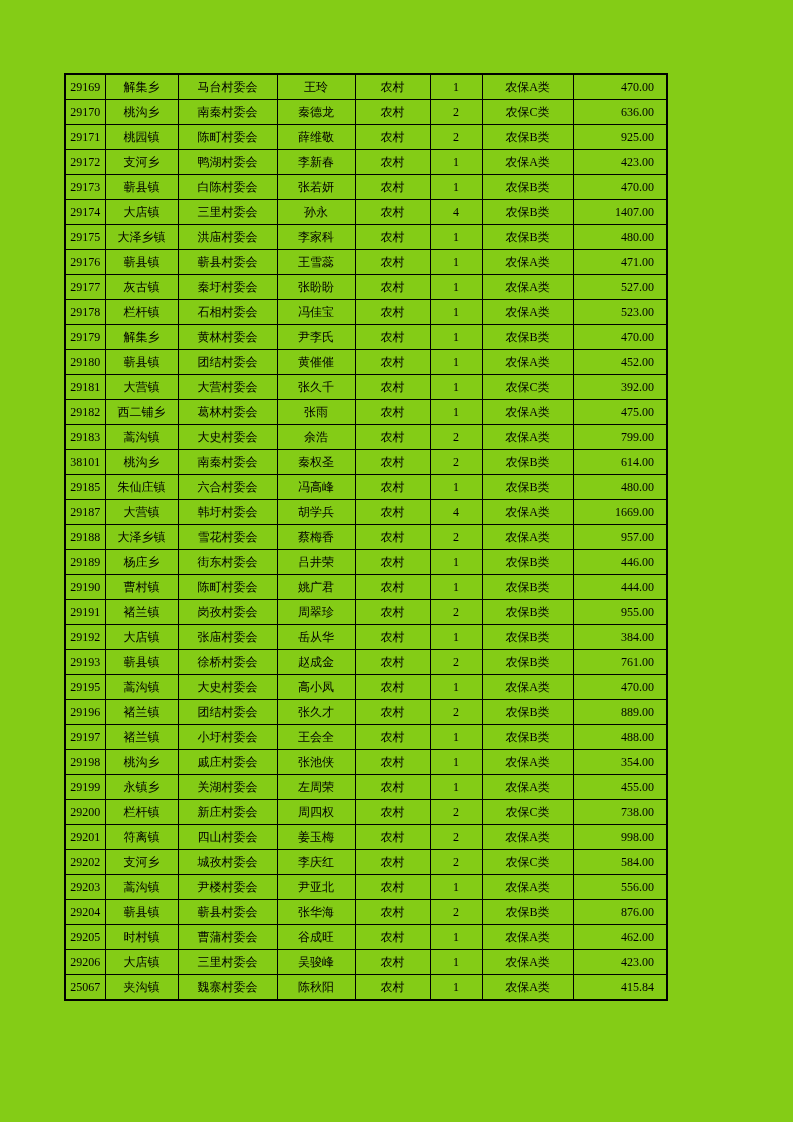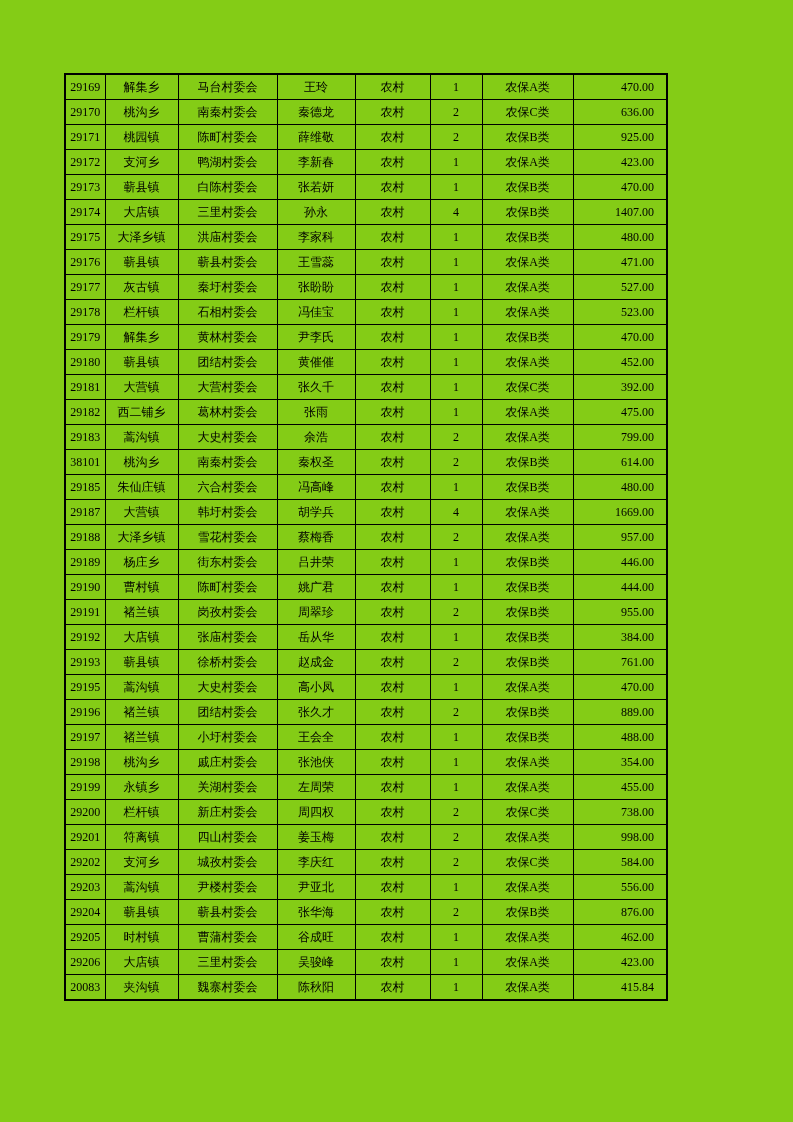--- a/index.html
+++ b/index.html
@@ -415,21 +415,21 @@
           <td>29206</td>
           <td>大店镇</td>
           <td>三里村委会</td>
           <td>吴骏峰</td>
           <td>农村</td>
           <td>1</td>
           <td>农保A类</td>
           <td class="align-right">423.00</td>
         </tr>
         <tr>
-          <td>20083</td>
+          <td>25067</td>
           <td>夹沟镇</td>
           <td>魏寨村委会</td>
           <td>陈秋阳</td>
           <td>农村</td>
           <td>1</td>
           <td>农保A类</td>
           <td class="align-right">415.84</td>
         </tr>
       </tbody>
   </table>

